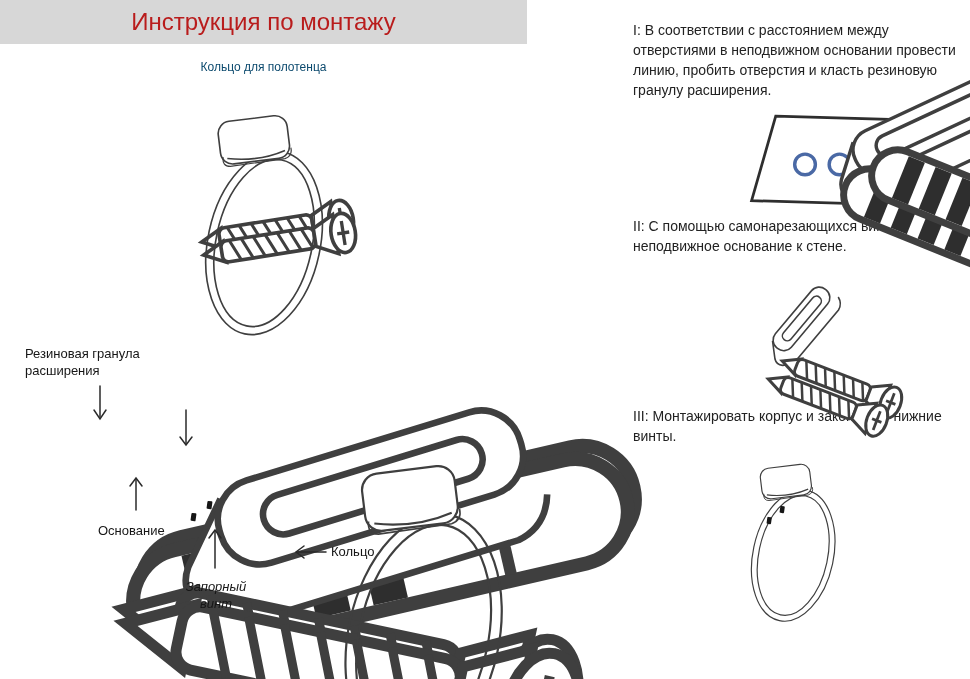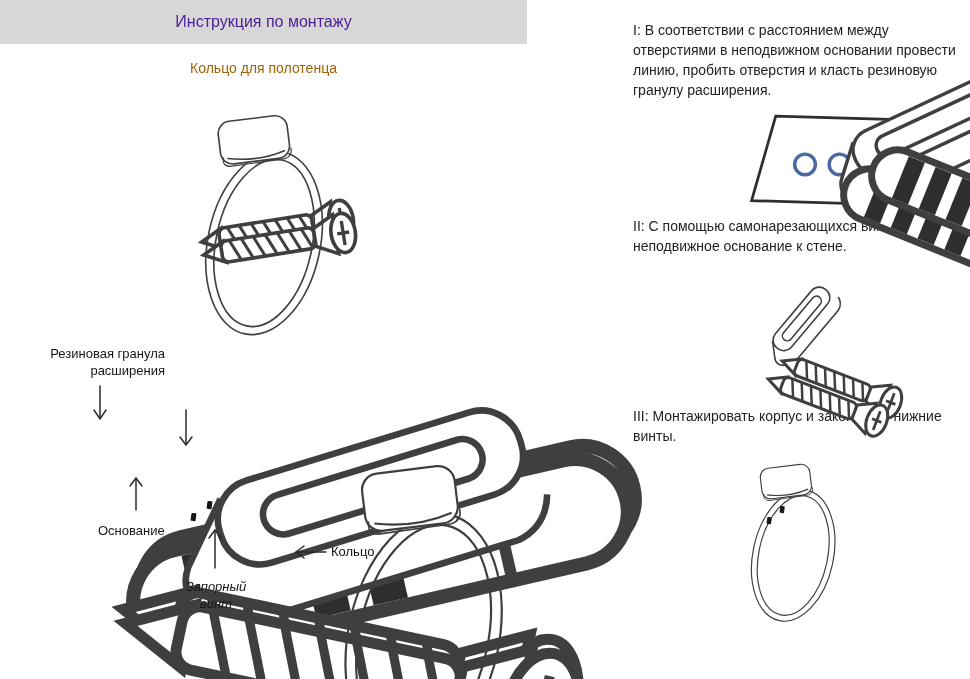--- a/index.html
+++ b/index.html
@@ -4,35 +4,35 @@
 <style>
   html,body { margin:0; padding:0; background:#ffffff; }
   .page {
     position:relative; width:970px; height:679px; background:#ffffff;
     overflow:hidden; font-family:"Liberation Sans", sans-serif; color:#1f1f1f;
   }
   .header-bar {
     position:absolute; left:0; top:0; width:527px; height:44px;
     background:#d7d7d7; display:flex; align-items:center; justify-content:center;
   }
-  .page-title { font-size:16px; color:#4c1d95; }
+  .page-title { font-size:24px; color:#b91c1c; }
   .product-title {
     position:absolute; left:0; top:60px; width:527px; text-align:center;
-    font-size:14px; color:#a16207;
+    font-size:12px; color:#0c4a6e;
   }
   .step-text {
     position:absolute; width:342px; font-size:14px; line-height:20px; color:#222222;
   }
   #step1 { left:633px; top:20px; }
   #step2 { left:633px; top:216px; }
   #step3 { left:633px; top:406px; }
   .diagram-label {
     position:absolute; font-size:13px; line-height:16.5px; color:#161616;
   }
-  #lbl-granule { left:41px;  top:346px; width:124px;text-align:right; }
+  #lbl-granule { left:25px;  top:346px; width:124px; }
   #lbl-screw   { left:120px; top:374px; width:132px; text-align:center; }
   #lbl-base    { left:98px;  top:523px; }
   #lbl-locking { left:177px; top:579px; width:78px; text-align:center;font-style:italic; }
   #lbl-body    { left:331px; top:544px; }
   .svg-abs { position:absolute; overflow:visible; }
   #art-main  { left:168px; top:100px; }
   #art-parts { left:0;     top:340px; }
   #art-step1 { left:680px; top:105px; }
   #art-step2 { left:738px; top:288px; }
   #art-step3 { left:735px; top:455px; }

